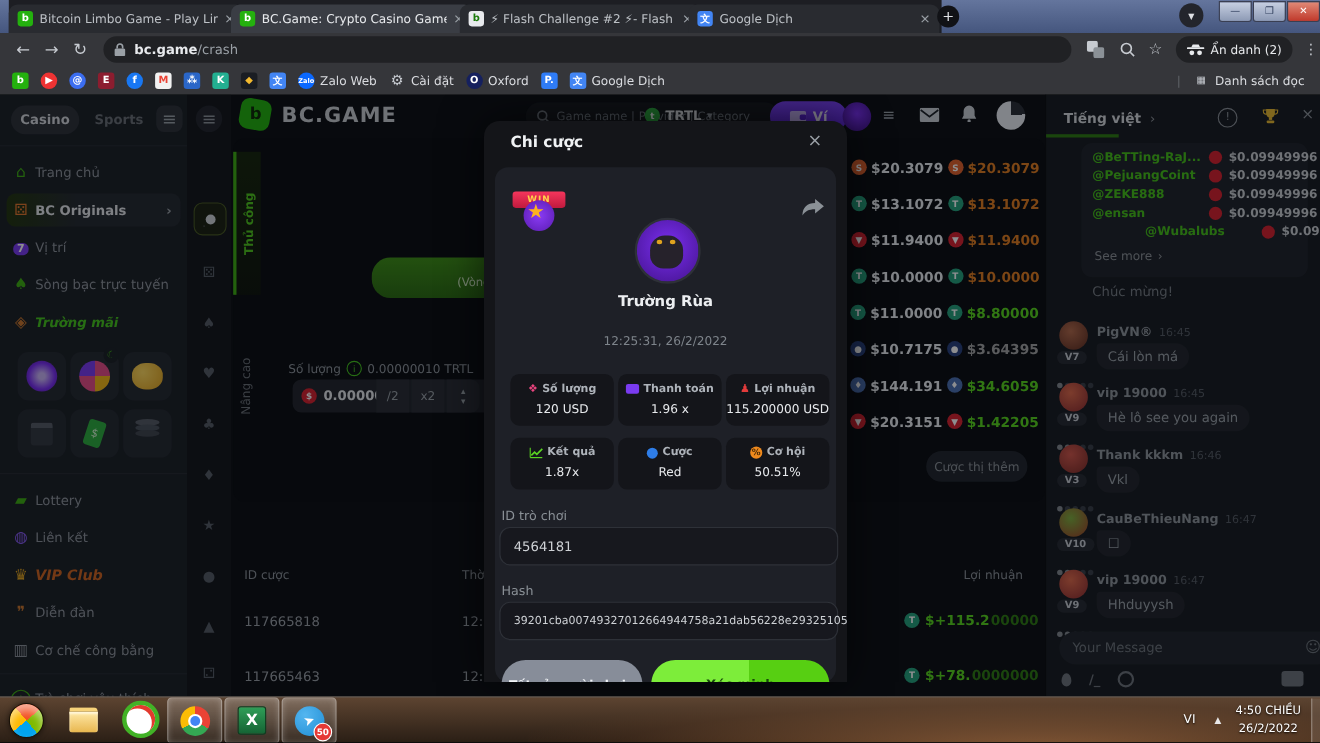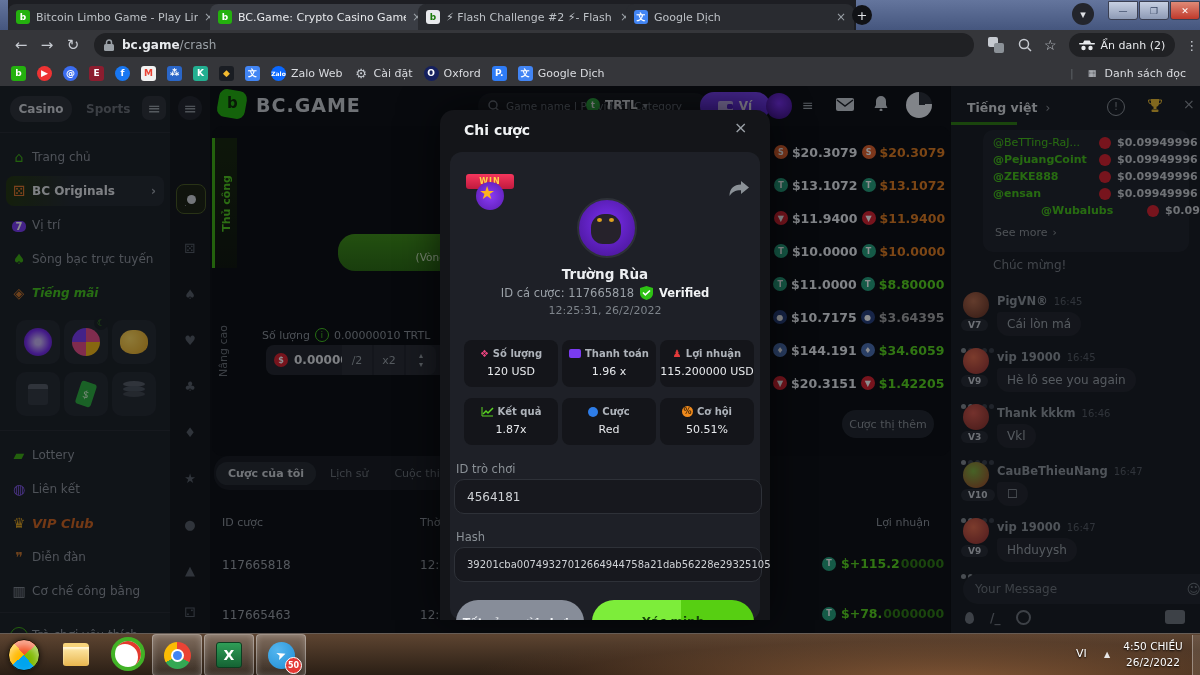--- a/index.html
+++ b/index.html
@@ -201,21 +201,21 @@
       <div class="abs sbitem" style="top:124px;">
         <span class="ic"><span style="background:#7a3bf0;color:#fff;border-radius:5px;padding:0 4px;font-size:10px;font-weight:bold;">7</span></span>
         <span>Vị trí</span>
       </div>
       <div class="abs sbitem" style="top:158px;">
         <span class="ic" style="color:#3fae12;">♠</span>
         <span>Sòng bạc trực tuyến</span>
       </div>
       <div class="abs sbitem" style="top:192px;color:#46c51d;font-weight:bold;font-style:italic;">
         <span class="ic" style="color:#c8762c;">◈</span>
-        <span>Tiếng mãi</span>
+        <span>Trường mãi</span>
       </div>
 
       <div class="abs tile" style="left:16px;top:234px;">
         <span class="circle" style="width:28px;height:28px;background:radial-gradient(circle,#c9b2f5 15%,#7a2ff0 60%,#4a148c);"></span>
       </div>
       <div class="abs tile" style="left:64px;top:234px;">
         <span class="circle" style="width:28px;height:28px;background:conic-gradient(#e84d88 0 90deg,#f5b916 0 180deg,#e84d88 0 270deg,#7a3bf0 0 360deg);"></span>
         <span class="abs circle" style="left:30px;top:-4px;width:14px;height:14px;background:#1d2126;color:#3fae12;font-size:9px;display:flex;align-items:center;justify-content:center;">☾</span>
       </div>
       <div class="abs tile" style="left:112px;top:234px;">
@@ -397,25 +397,20 @@
       <span class="g-label">x</span>
       <span class="coin c-trx">▼</span>
       <span style="color:#e8ebee;">$20.3151</span>
       <span class="coin c-trx">▼</span>
       <span style="color:#58d41c;">$1.42205</span>
     </div>
     <div class="abs" style="left:842px;top:324px;width:92px;height:28px;background:#22262c;border-radius:14px;color:#8b9197;font-size:11px;display:flex;align-items:center;justify-content:center;">
         <span>Cược thị thêm</span>
       </div>
 
-    <div class="abs row" style="left:214px;top:370px;height:30px;background:#181b20;border-radius:15px;padding:2px;gap:2px;">
-      <span style="background:#272b31;color:#cdd0d4;font-weight:bold;font-size:11px;border-radius:13px;padding:5px 12px;">Cược của tôi</span>
-      <span style="color:#6b7076;font-size:11px;padding:5px 12px;">Lịch sử</span>
-      <span style="color:#6b7076;font-size:11px;padding:5px 12px;">Cuộc thi</span>
-    </div>
     <div class="abs g-label" style="left:222px;top:430px;">ID cược</div>
     <div class="abs g-label" style="left:420px;top:430px;">Thời gian</div>
     <div class="abs g-label" style="left:876px;top:430px;">Lợi nhuận</div>
     <div class="abs" style="left:222px;top:472px;color:#9a9fa5;font-size:12px;">117665818</div>
     <div class="abs" style="left:420px;top:472px;color:#9a9fa5;font-size:12px;">12:25</div>
     <div class="abs row" style="left:822px;top:470px;gap:5px;font-size:12.5px;font-weight:bold;">
       <span class="coin c-usdt">T</span>
       <span style="color:#58d41c;">$+115.2</span>
         <span style="color:#2f7a12;margin-left:-4px;">00000</span>
     </div>
@@ -439,21 +434,21 @@
             <path d="M4 1h8v4a4 4 0 0 1-8 0z" fill="#e8b931"></path>
             <path d="M4 2H1.5v1A3 3 0 0 0 4.5 6M12 2h2.5v1A3 3 0 0 1 11.5 6" stroke="#e8b931" fill="none"></path>
             <rect x="6.5" y="8.5" width="3" height="2.5" fill="#e8b931"></rect>
             <rect x="4.5" y="11.5" width="7" height="2.5" rx="1" fill="#e8b931"></rect>
           </svg>
       </div>
       <div class="abs" style="left:232px;top:10px;color:#8b9197;font-size:14px;">×</div>
 
       <div class="abs" style="left:32px;top:44px;width:206px;height:122px;background:#20242b;border-radius:10px;"></div>
       <div class="abs row" style="left:42px;top:50px;gap:6px;">
-        <span style="color:#46c018;font-size:11px;font-weight:normal;width:100px;overflow:hidden;white-space:nowrap;">@BeTTing-RaJ...</span>
+        <span style="color:#46c018;font-size:11px;font-weight:bold;width:100px;overflow:hidden;white-space:nowrap;">@BeTTing-RaJ...</span>
         <span class="coin c-trx" style="width:12px;height:12px;"></span>
         <span style="color:#c9ccd0;font-size:11px;font-weight:bold;">$0.09949996</span>
       </div>
       <div class="abs row" style="left:42px;top:67px;gap:6px;">
         <span style="color:#46c018;font-size:11px;font-weight:bold;width:100px;overflow:hidden;white-space:nowrap;">@PejuangCoint</span>
         <span class="coin c-trx" style="width:12px;height:12px;"></span>
         <span style="color:#c9ccd0;font-size:11px;font-weight:bold;">$0.09949996</span>
       </div>
       <div class="abs row" style="left:42px;top:84px;gap:6px;">
         <span style="color:#46c018;font-size:11px;font-weight:bold;width:100px;overflow:hidden;white-space:nowrap;">@ZEKE888</span>
@@ -538,28 +533,20 @@
             <path d="M13 1l8 6.5L13 14v-3.8C7 10.2 4 12 1.5 16 1.5 8.5 6 4.6 13 4.6z" fill="#8b9197"></path>
           </svg>
       </div>
 
       <div class="abs circle" style="left:137px;top:88px;width:56px;height:56px;background:radial-gradient(circle at 50% 42%,#7a2ff0,#43128c);border:2px solid #2e3138;">
         <span class="abs" style="left:12px;top:14px;width:30px;height:30px;background:#26222b;border-radius:45% 45% 40% 40%;"></span>
         <span class="abs circle" style="left:18px;top:18px;width:5px;height:4px;background:#e0a31f;"></span>
         <span class="abs circle" style="left:30px;top:18px;width:5px;height:4px;background:#e0a31f;"></span>
       </div>
       <div class="abs" style="left:0;top:156px;width:330px;text-align:center;color:#eceef1;font-size:13.5px;font-weight:bold;">Trường Rùa</div>
-      <div class="abs row" style="left:0;top:176px;width:330px;justify-content:center;gap:6px;">
-        <span style="color:#9aa0a7;font-size:11.5px;">ID cá cược: 117665818</span>
-        <svg width="13" height="14">
-            <path d="M6.5 0L13 2v5c0 4-3 6-6.5 7C3 13 0 11 0 7V2z" fill="#2ec214"></path>
-            <path d="M3 6.5l2.3 2.3L10 4.5" stroke="#fff" stroke-width="1.6" fill="none"></path>
-          </svg>
-        <span style="color:#f0f2f4;font-size:11.5px;font-weight:bold;">Verified</span>
-      </div>
       <div class="abs" style="left:0;top:194px;width:330px;text-align:center;color:#7e848b;font-size:11px;">12:25:31, 26/2/2022</div>
 
       <div class="stat" style="left:24px;top:230px;">
         <div class="lb">
             <span style="color:#e8447e;font-size:10px;">❖</span>
             <span>Số lượng</span>
           </div>
         <div class="vl">120 USD</div>
       </div>
       <div class="stat" style="left:122px;top:230px;">

